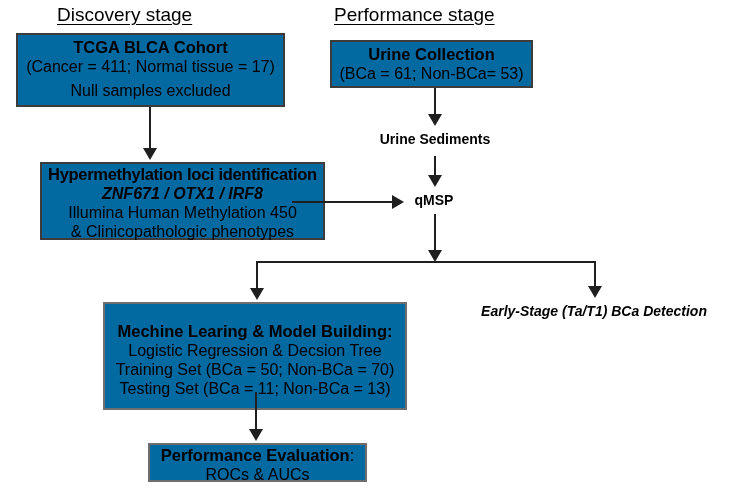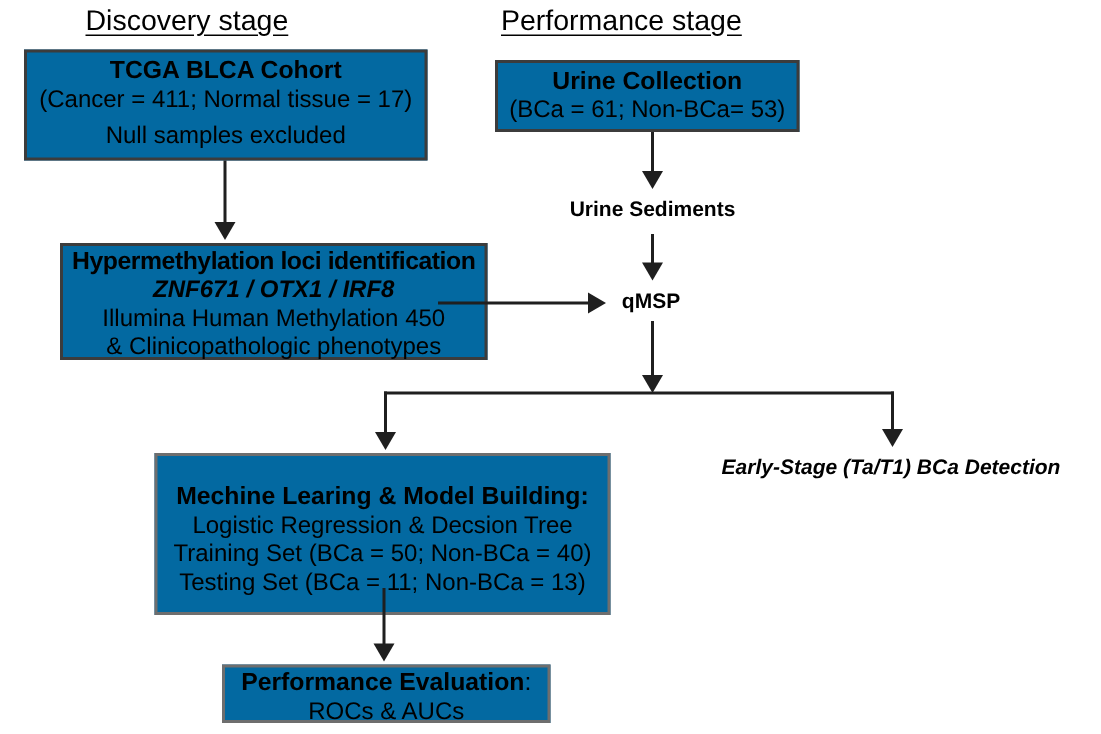--- a/index.html
+++ b/index.html
@@ -110,21 +110,21 @@
 
   <div class="vline" style="left:256px; top:261px; height:29px;"></div>
   <div class="arrow-down" style="left:250px; top:288px;"></div>
 
   <div class="vline" style="left:594px; top:261px; height:27px;"></div>
   <div class="arrow-down" style="left:588px; top:286px;"></div>
 
   <div class="node-box light-border" style="left:103px; top:302px; width:304px; height:108px; padding-top:18px;">
     <div class="box-title">Mechine Learing &amp; Model Building:</div>
     <div class="box-line">Logistic Regression &amp; Decsion Tree</div>
-    <div class="box-line">Training Set (BCa = 50; Non-BCa = 40)</div>
+    <div class="box-line">Training Set (BCa = 50; Non-BCa = 70)</div>
     <div class="box-line">Testing Set (BCa = 11; Non-BCa = 13)</div>
   </div>
 
   <div class="flow-label" style="left:454px; top:303px; width:280px;font-style:italic;">Early-Stage (Ta/T1) BCa Detection</div>
 
   <div class="vline" style="left:255px; top:392px; height:39px;"></div>
   <div class="arrow-down" style="left:249px; top:429px;"></div>
 
   <div class="node-box light-border" style="left:148px; top:443px; width:219px; height:39px; padding-top:1px;">
     <div class="box-title"><span>Performance Evaluation</span><span class="normal-colon">:</span></div>

